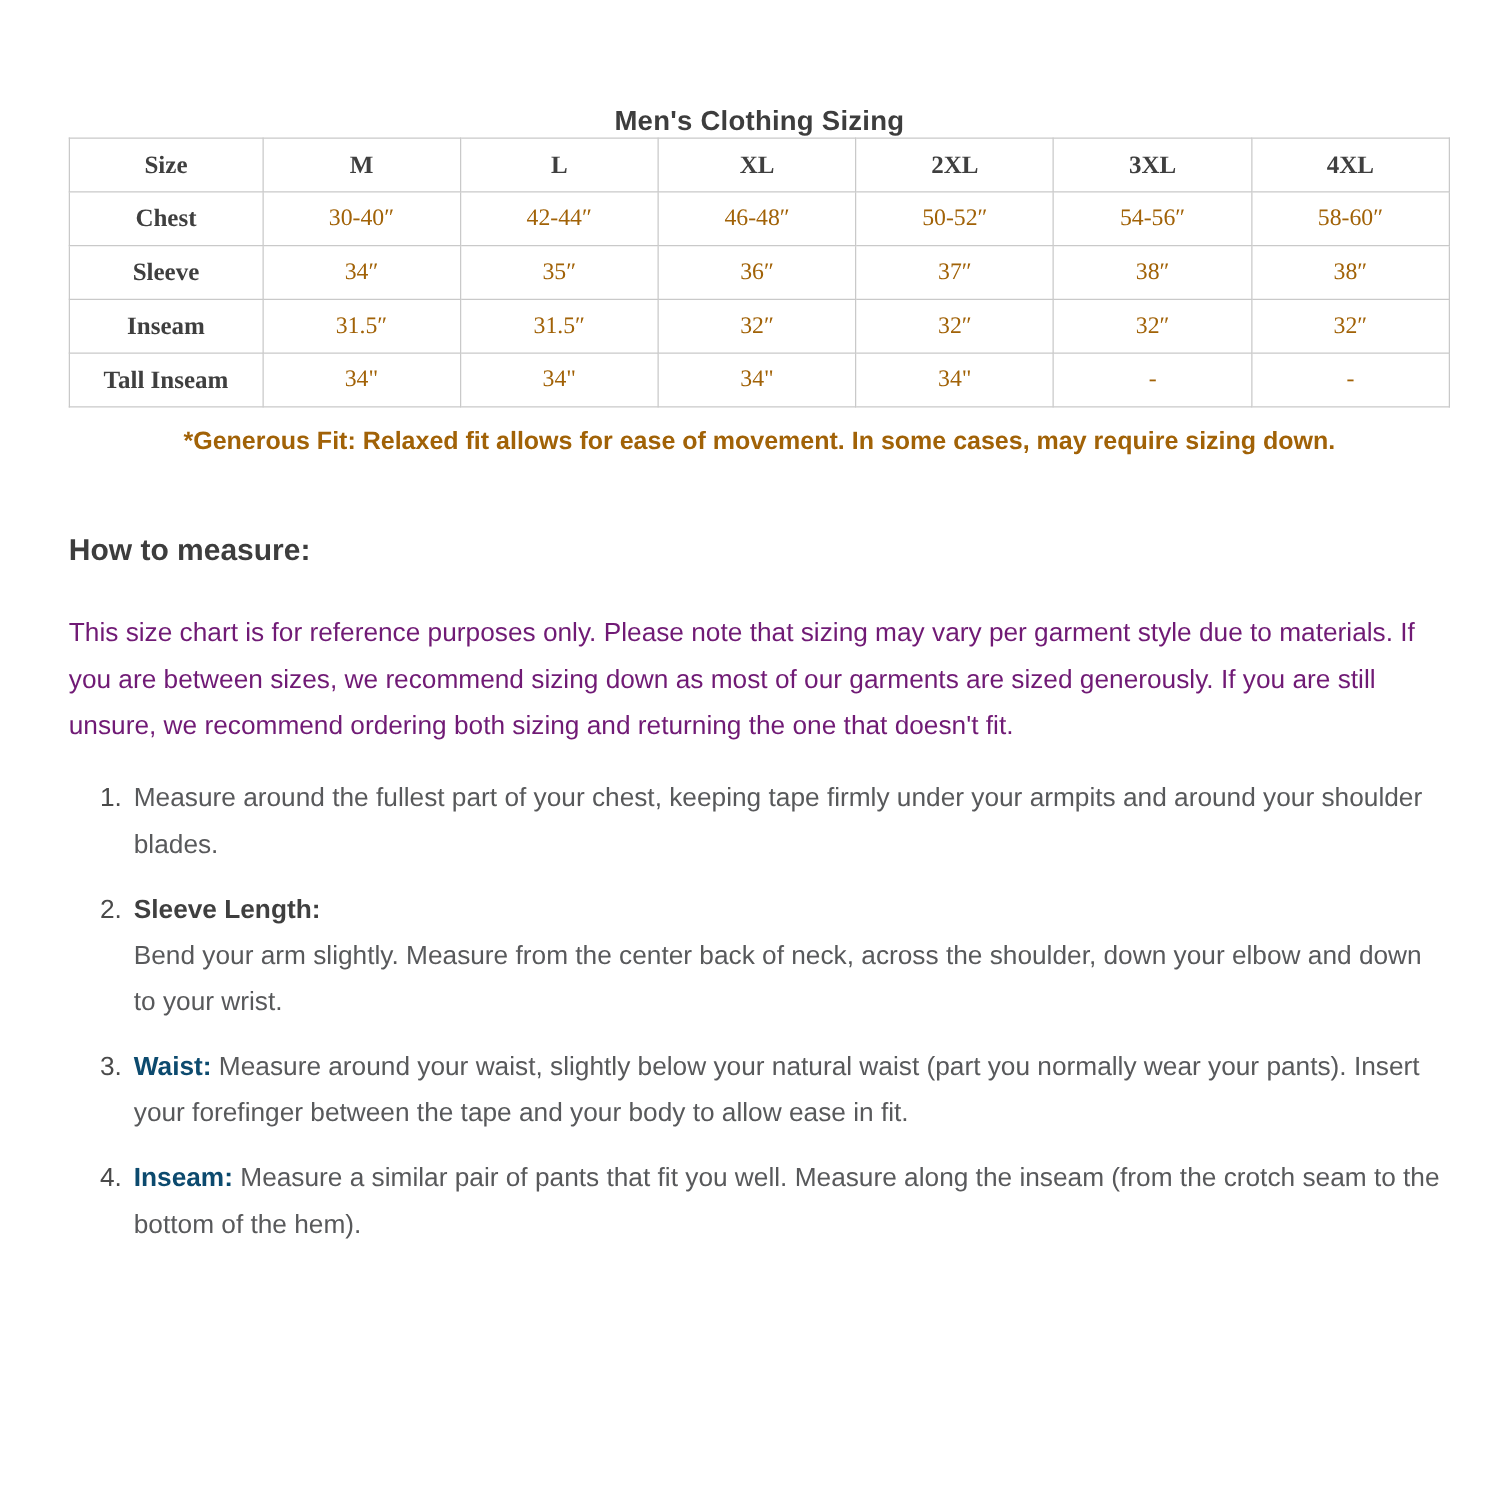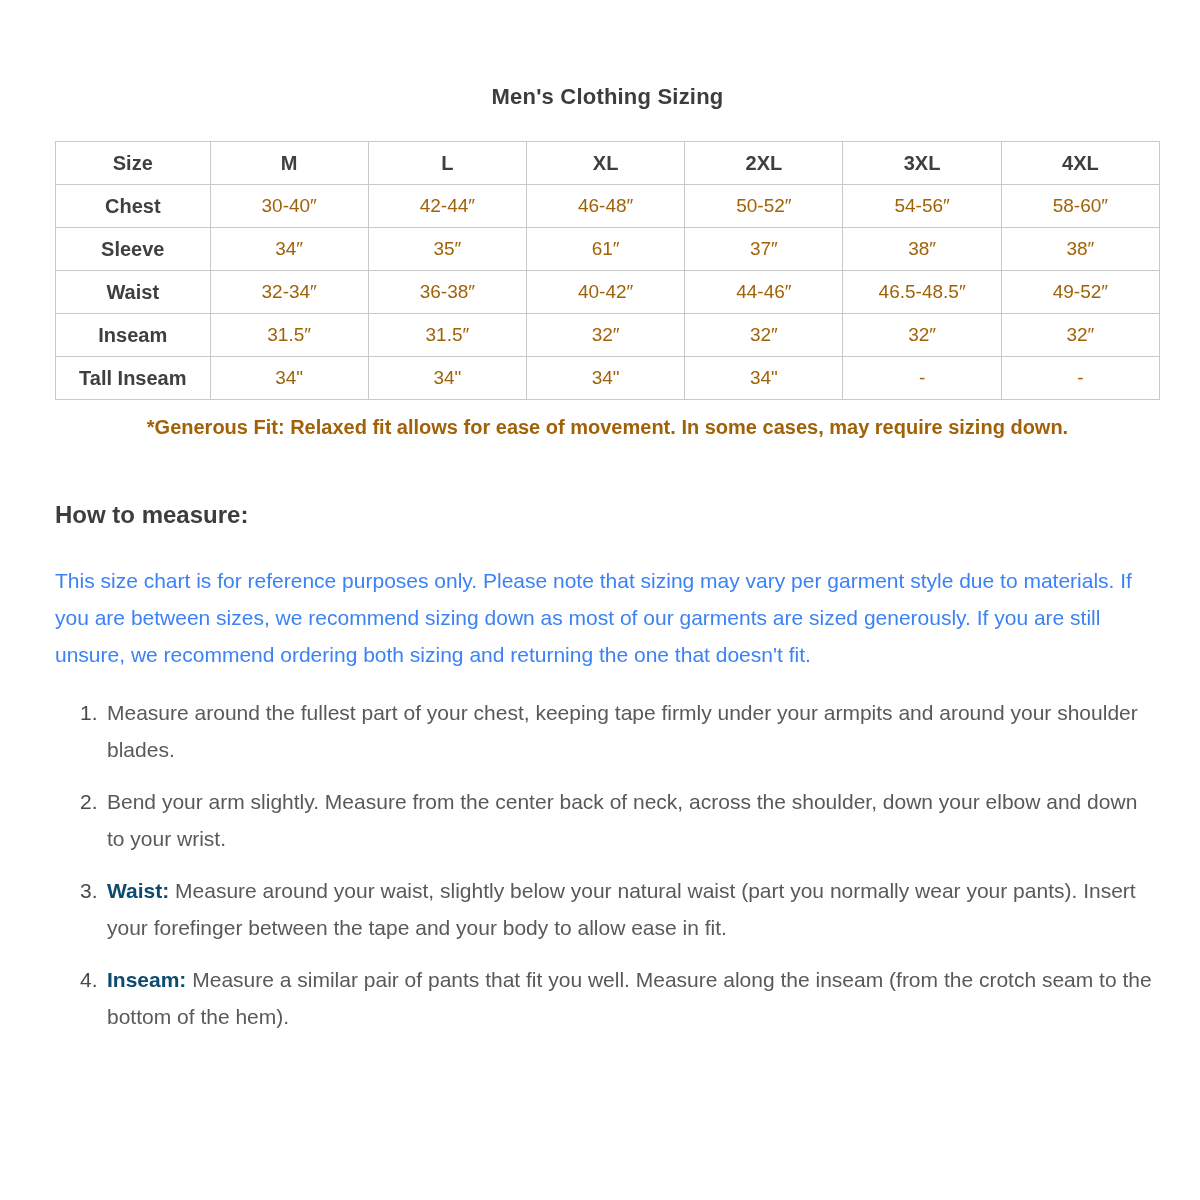--- a/index.html
+++ b/index.html
@@ -17,21 +17,22 @@
     font-size: 22px;
     font-weight: 700;
     color: #3d3d3d;
     letter-spacing: 0.2px;
   }
 
   table.size-table {
     width: 100%;
     border-collapse: collapse;
     table-layout: fixed;
-    margin-top: 31px;
+    margin-top: 0;
+    font-family: Liberation Serif, serif;
   }
   .size-table th, .size-table td {
     border: 1px solid #c9c9c9;
     text-align: center;
     vertical-align: middle;
     height: 42px;
     padding: 0 4px;
   }
   .size-table thead th {
     font-size: 20px;
@@ -61,21 +62,21 @@
     margin: 62px 0 0 0;
     font-size: 24px;
     font-weight: 700;
     color: #3d3d3d;
   }
 
   .intro {
     margin-top: 33px;
     font-size: 21px;
     line-height: 37px;
-    color: #3b82f6;
+    color: #701a75;
     max-width: 1090px;
   }
 
   .steps { margin: 16px 0 0 25px; }
   .step {
     display: grid;
     grid-template-columns: 27px 1fr;
     font-size: 21px;
     line-height: 37px;
     margin-bottom: 15px;
@@ -127,35 +128,26 @@
         <td>42-44″</td>
         <td>46-48″</td>
         <td>50-52″</td>
         <td>54-56″</td>
         <td>58-60″</td>
       </tr>
       <tr>
         <th>Sleeve</th>
         <td>34″</td>
         <td>35″</td>
-        <td>61″</td>
+        <td>36″</td>
         <td>37″</td>
         <td>38″</td>
         <td>38″</td>
       </tr>
       <tr>
-        <th>Waist</th>
-        <td>32-34″</td>
-        <td>36-38″</td>
-        <td>40-42″</td>
-        <td>44-46″</td>
-        <td>46.5-48.5″</td>
-        <td>49-52″</td>
-      </tr>
-      <tr>
         <th>Inseam</th>
         <td>31.5″</td>
         <td>31.5″</td>
         <td>32″</td>
         <td>32″</td>
         <td>32″</td>
         <td>32″</td>
       </tr>
       <tr>
         <th>Tall Inseam</th>
@@ -180,20 +172,21 @@
     <div class="step">
       <span class="step-num">1.</span>
       <span>
         <span class="step-desc">Measure around the fullest part of your chest, keeping tape firmly under your armpits and around your shoulder blades.</span>
       </span>
     </div>
 
     <div class="step">
       <span class="step-num">2.</span>
       <span>
+        <span class="step-label-block" style="display:block">Sleeve Length:</span>
         <span class="step-desc">Bend your arm slightly. Measure from the center back of neck, across the shoulder, down your elbow and down to your wrist.</span>
       </span>
     </div>
 
     <div class="step">
       <span class="step-num">3.</span>
       <span>
         <span class="step-label-inline">Waist:</span>
         <span class="step-desc">Measure around your waist, slightly below your natural waist (part you normally wear your pants). Insert your forefinger between the tape and your body to allow ease in fit.</span>
       </span>

